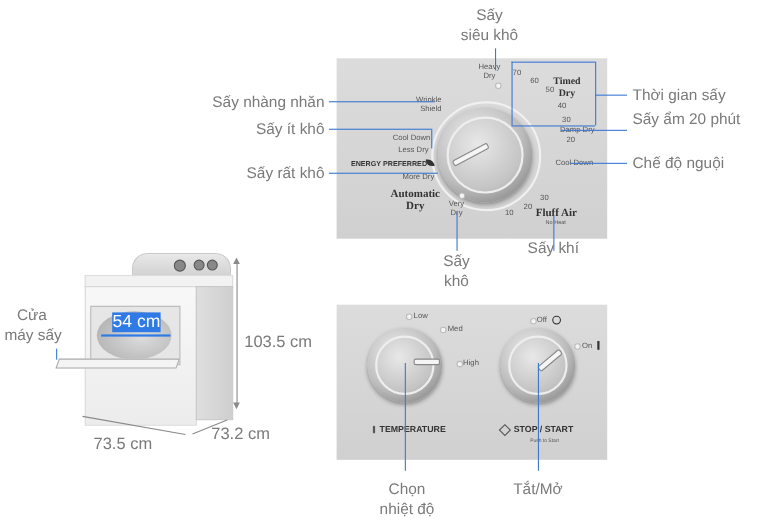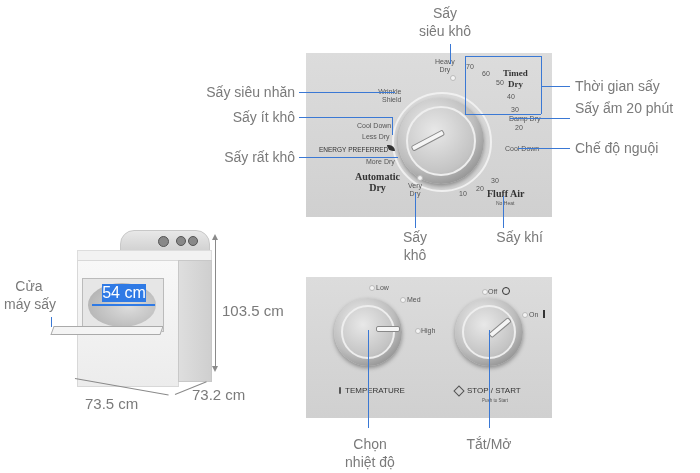--- a/index.html
+++ b/index.html
@@ -4,21 +4,21 @@
 <style>
   html,body{margin:0;padding:0;background:#fff;}
   body{width:700px;height:473px;position:relative;overflow:hidden;font-family:"Liberation Sans","DejaVu Sans",sans-serif;color:#777;}
   .abs{position:absolute;}
   .lbl{position:absolute;font-size:14px;color:#7a7a7a;line-height:18px;white-space:nowrap;}
   .lbl.c{text-align:center;}
   .lbl.r{text-align:right;}
   .line{position:absolute;background:#3a78d4;}
   .panel{position:absolute;background:#d2d2d2;background:linear-gradient(180deg,#dcdcdc 0%,#d0d0d0 100%);}
   .ptxt{position:absolute;font-size:7px;color:#555;line-height:8px;white-space:nowrap;}
-  .ptxt.b{font-weight:normal;color:#333;}
+  .ptxt.b{font-weight:bold;color:#333;}
   .pbig{position:absolute;font-size:10px;font-weight:bold;color:#333;line-height:11px;text-align:center;white-space:nowrap;font-family:Liberation Serif, serif;}
   .dot{position:absolute;width:4px;height:4px;border-radius:50%;background:#f4f4f4;border:1px solid #bbb;}
   .knob-outer{position:absolute;border-radius:50%;background:radial-gradient(circle at 40% 35%,#f2f2f2 0%,#bdbdbd 55%,#6e6e6e 100%);box-shadow:0 2px 4px rgba(0,0,0,.35);}
   .knob-inner{position:absolute;border-radius:50%;background:radial-gradient(circle at 40% 35%,#e8e8e8 0%,#c4c4c4 70%,#a8a8a8 100%);border:2px solid #eee;}
   .pointer{position:absolute;height:4px;background:#f5f5f5;border:1px solid #888;border-radius:2px;transform-origin:0 50%;}
   .arrowline{position:absolute;background:#8a8a8a;transform-origin:0 50%;}
 </style>
 </head>
 <body>
 
@@ -113,21 +113,21 @@
 <div class="ptxt" style="left:459px;top:190px;">10</div>
 <div class="pbig" style="left:487px;top:188px;">Fluff Air</div>
 <div class="ptxt" style="left:496px;top:199px;font-size:5px;">No Heat</div>
 
 <div class="lbl c" style="left:405px;top:4px;width:80px;">
   <div>Sấy</div>
   <div>siêu khô</div>
 </div>
 <div class="line" style="left:450px;top:44px;width:1px;height:20px;"></div>
 
-<div class="lbl r" style="left:170px;top:83px;width:125px;">Sấy siêu nhăn</div>
+<div class="lbl r" style="left:170px;top:83px;width:125px;">Sấy nhàng nhăn</div>
 <div class="line" style="left:299px;top:92px;width:96px;height:1px;"></div>
 
 <div class="lbl r" style="left:190px;top:108px;width:105px;">Sấy ít khô</div>
 <div class="line" style="left:299px;top:117px;width:93px;height:1px;"></div>
 <div class="line" style="left:392px;top:117px;width:1px;height:18px;"></div>
 
 <div class="lbl r" style="left:190px;top:148px;width:105px;">Sấy rất khô</div>
 <div class="line" style="left:299px;top:157px;width:99px;height:1px;"></div>
 
 <div class="line" style="left:465px;top:56px;width:76px;height:1px;"></div>
@@ -143,21 +143,21 @@
 <div class="line" style="left:518px;top:148px;width:52px;height:1px;"></div>
 <div class="lbl" style="left:575px;top:139px;">Chế độ nguội</div>
 
 <div class="line" style="left:415px;top:193px;width:1px;height:35px;"></div>
 <div class="lbl c" style="left:395px;top:228px;width:40px;">
   <div>Sấy</div>
   <div>khô</div>
 </div>
 
 <div class="line" style="left:503px;top:196px;width:1px;height:32px;"></div>
-<div class="lbl c" style="left:463px;top:228px;width:80px;text-align:right;">
+<div class="lbl c" style="left:463px;top:216px;width:80px;">
   <div>Sấy khí</div>
 </div>
 
 <div class="panel" style="left:306px;top:277px;width:246px;height:141px;"></div>
 
 <div class="knob-outer" style="left:334px;top:298px;width:68px;height:68px;"></div>
 <div class="knob-inner" style="left:341px;top:305px;width:50px;height:50px;"></div>
 <div class="pointer" style="left:376px;top:326px;width:22px;transform:rotate(0deg);"></div>
 
 <div class="dot" style="left:369px;top:285px;"></div>

